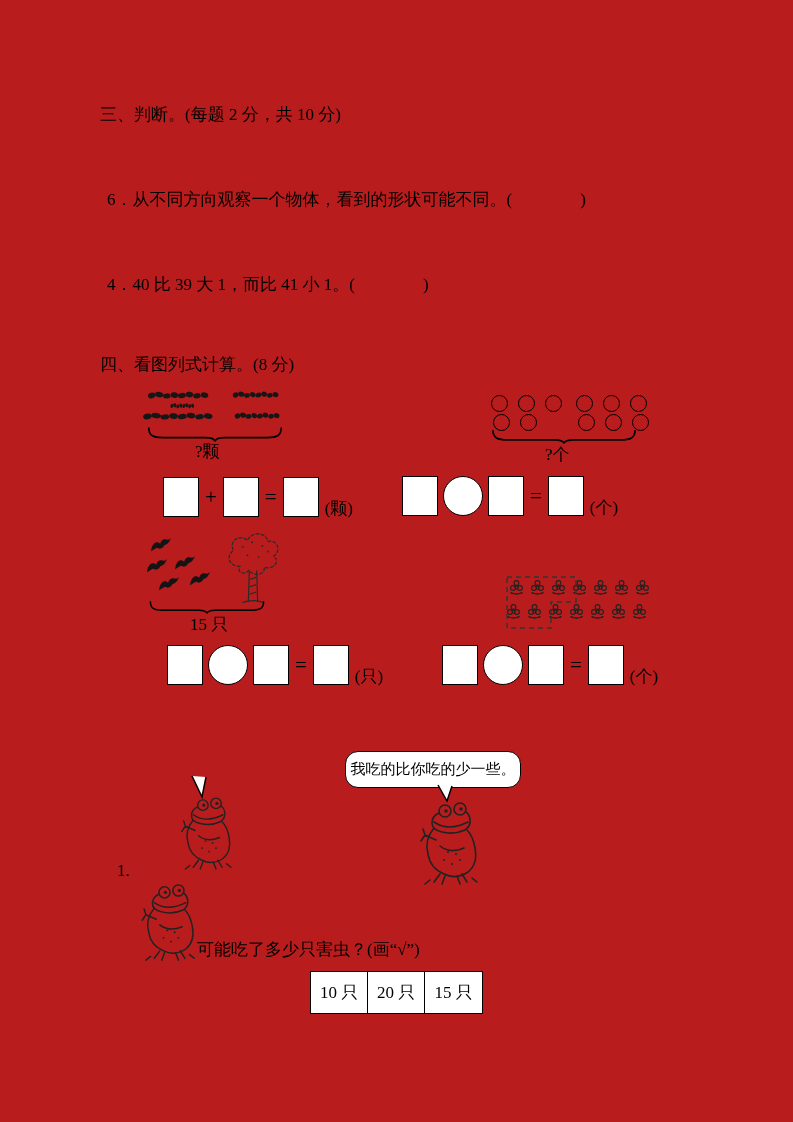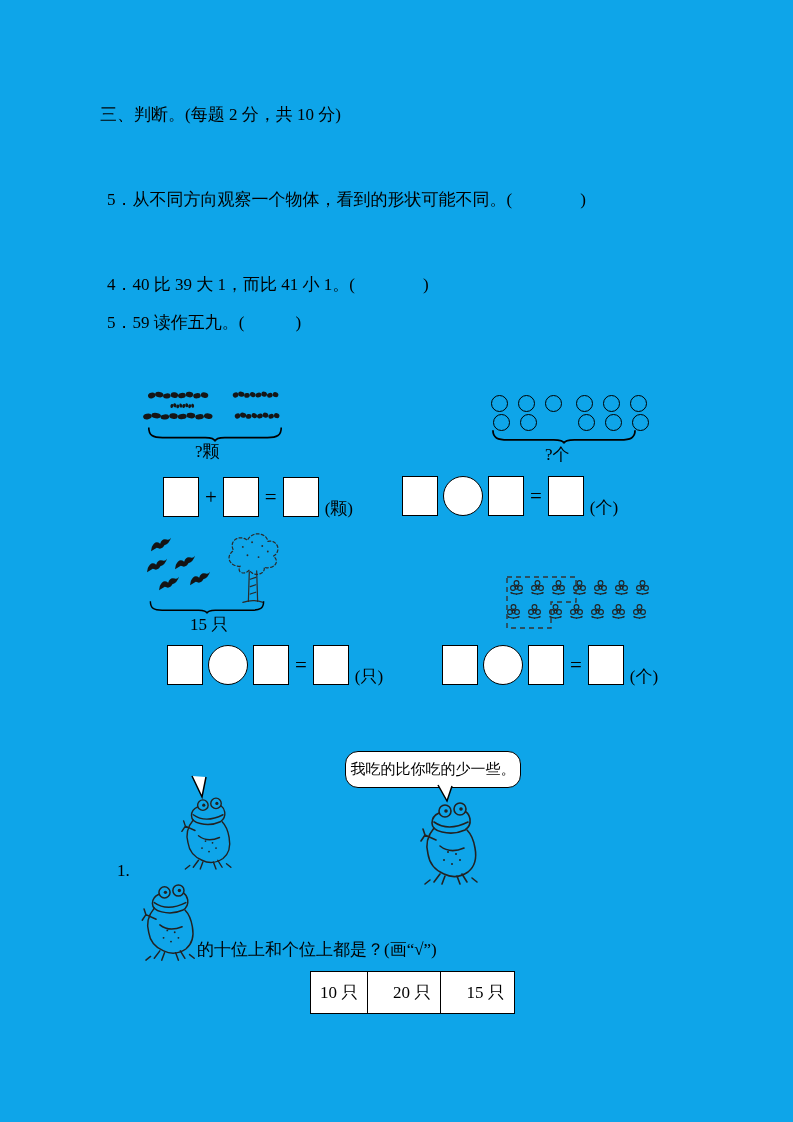--- a/index.html
+++ b/index.html
@@ -1,17 +1,17 @@
 <!DOCTYPE html>
 <html><head>
 <meta charset="utf-8">
 <style>
   html,body{margin:0;padding:0;background:#fff;}
   .page{
-    position:relative;width:793px;height:1122px;background:#0ea5e9;
+    position:relative;width:793px;height:1122px;background:#b91c1c;
     font-family:"Liberation Serif","DejaVu Serif",serif;color:#000;
     overflow:hidden;
   }
   .line{position:absolute;font-size:17px;line-height:22px;white-space:pre;}
   
   .eq{position:absolute;display:flex;align-items:center;gap:5px;}
   .abox{width:36px;height:40px;border:1.6px solid #000;background:#fff;box-sizing:border-box;}
   .acircle{width:40px;height:40px;border:1.5px solid #000;border-radius:50%;background:#fff;box-sizing:border-box;}
   .op{font-size:21px;line-height:1;margin:0 1px;font-family:"Liberation Serif","DejaVu Serif",serif;}
   .unit{font-size:17px;align-self:flex-end;margin-left:1px;transform:translateY(3px);white-space:pre;}
@@ -19,21 +19,21 @@
   .cgroup{position:absolute;display:flex;gap:10px;}
   .ccircle{width:17px;height:17px;border:1.7px solid #000;border-radius:50%;box-sizing:border-box;}
   .pinerow{position:absolute;display:flex;gap:4px;}
   
   .bubble{
     position:absolute;border:1.6px solid #000;border-radius:13px;background:#fff;
     display:flex;align-items:center;justify-content:center;font-size:15px;white-space:pre;
   }
   .absvg{position:absolute;}
   
-  .table{position:absolute;display:flex;border:1.6px solid #000;background:#fff;gap:16px;}
+  .table{position:absolute;display:flex;border:1.6px solid #000;background:#fff;}
   .cell{
     width:57px;height:41px;border-right:1.6px solid #000;box-sizing:border-box;
     display:flex;align-items:center;justify-content:center;font-size:17px;white-space:pre;
   }
   .cell:last-child{border-right:none;}
 </style>
 </head>
 <body>
 
 <div class="page">
@@ -101,24 +101,24 @@
           <ellipse cx="37" cy="6" rx="4.2" ry="2.9" transform="rotate(-12 37 6)"></ellipse>
           <ellipse cx="45" cy="5" rx="4" ry="3" transform="rotate(8 45 5)"></ellipse>
           <ellipse cx="53" cy="6.3" rx="4" ry="2.8" transform="rotate(-10 53 6.3)"></ellipse>
           <ellipse cx="61" cy="5.6" rx="4" ry="3" transform="rotate(12 61 5.6)"></ellipse>
         </g>
       </g>
     </defs>
   </svg>
 
   <div class="line" style="left:100px;top:104px">三、判断。(每题 2 分，共 10 分)</div>
-  <div class="line" style="left:107px;top:189px">5．从不同方向观察一个物体，看到的形状可能不同。(　　　　)</div>
+  <div class="line" style="left:107px;top:189px">6．从不同方向观察一个物体，看到的形状可能不同。(　　　　)</div>
   <div class="line" style="left:107px;top:274px">4．40 比 39 大 1，而比 41 小 1。(　　　　)</div>
-  <div class="line" style="left:107px;top:312px">5．59 读作五九。(　　　)</div>
-
+
+  <div class="line" style="left:100px;top:354px">四、看图列式计算。(8 分)</div>
 
   <svg class="absvg" style="left:147px;top:390px" width="66" height="11" viewBox="0 0 70 12" preserveAspectRatio="none">
       <use href="#g-scrib"></use>
     </svg>
   <svg class="absvg" style="left:170px;top:402px" width="26" height="8" viewBox="0 0 70 12" preserveAspectRatio="none">
       <use href="#g-scrib"></use>
     </svg>
   <svg class="absvg" style="left:232px;top:390px" width="50" height="10" viewBox="0 0 70 12" preserveAspectRatio="none">
       <use href="#g-scrib"></use>
     </svg>
@@ -279,21 +279,21 @@
     <path d="M6,2 L15,18 L20,3" fill="#fff" stroke="#000" stroke-width="1.5"></path>
   </svg>
   <svg class="absvg" style="left:420px;top:802px" width="64" height="84" viewBox="0 0 64 84">
       <use href="#g-frog"></use>
     </svg>
 
   <div class="line" style="left:117px;top:860px">1.</div>
   <svg class="absvg" style="left:140px;top:884px" width="62" height="78" viewBox="0 0 64 84">
       <use href="#g-frog"></use>
     </svg>
-  <div class="line" style="left:197px;top:939px">的十位上和个位上都是？(画“√”)</div>
+  <div class="line" style="left:197px;top:939px">可能吃了多少只害虫？(画“√”)</div>
 
   <div class="table" style="left:310px;top:971px">
     <div class="cell">10 只</div>
     <div class="cell">20 只</div>
     <div class="cell">15 只</div>
   </div>
 
 </div>
 
 </body></html>

